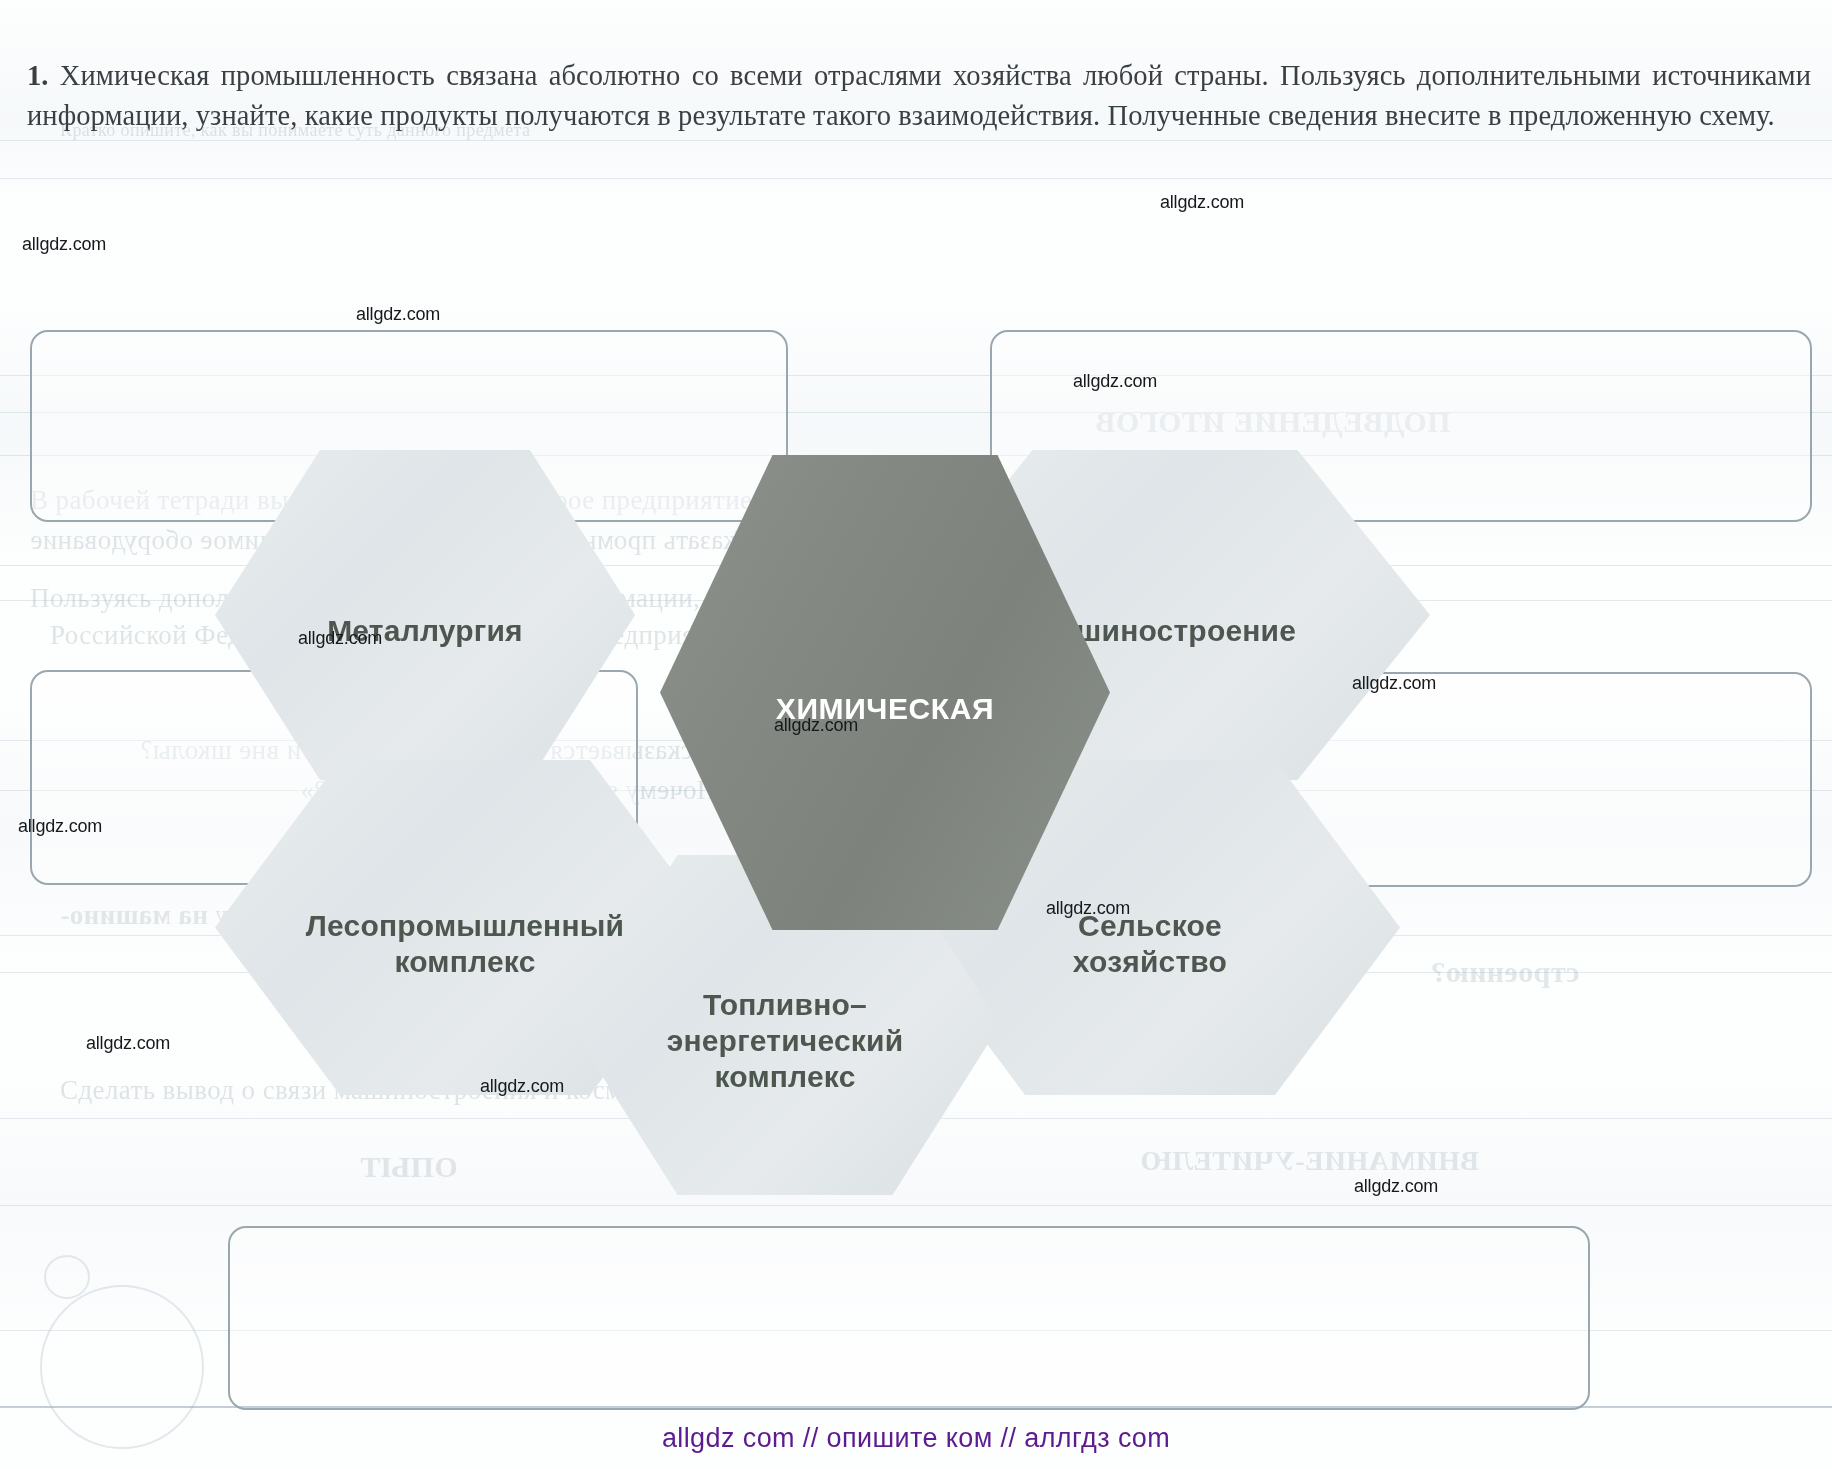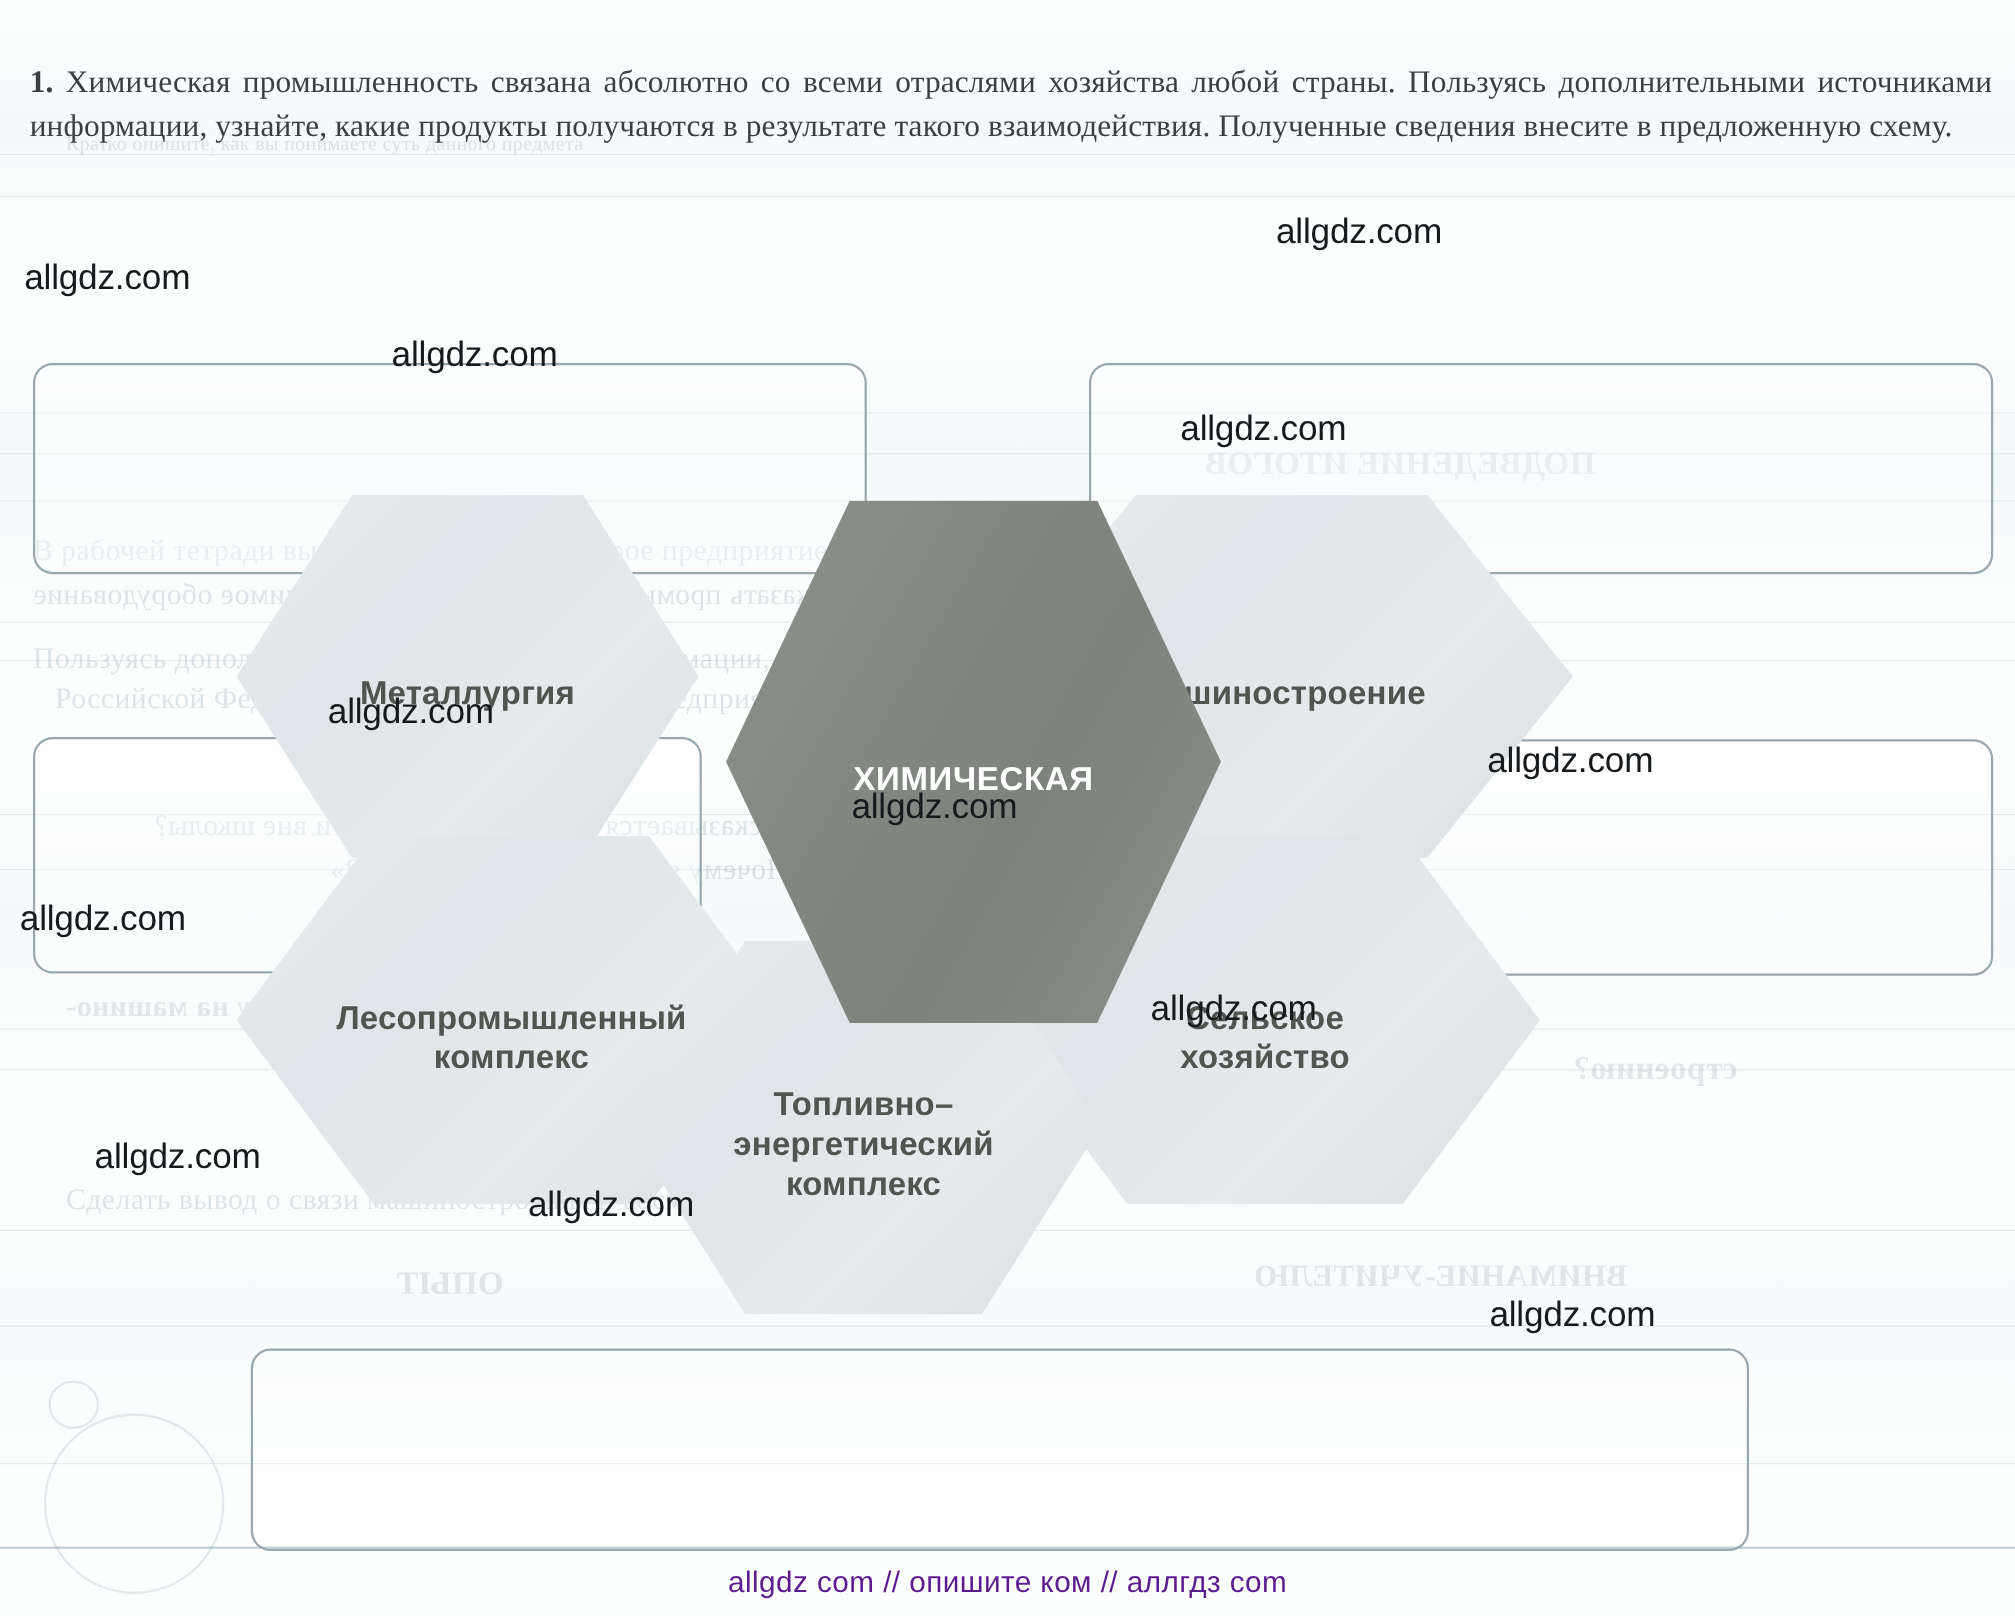--- a/index.html
+++ b/index.html
@@ -141,21 +141,21 @@
   .ghost-circle {
     position: absolute;
     border: 2px solid rgba(172,188,198,0.32);
     border-radius: 50%;
     pointer-events: none;
   }
 
   
   .wm {
     position: absolute;
-    font-size: 32px;
+    font-size: 18px;
     color: #161a1d;
     white-space: nowrap;
     letter-spacing: -0.2px;
     pointer-events: none;
   }
 
   
   .footer-rule {
     position: absolute;
     left: 0; right: 0;

